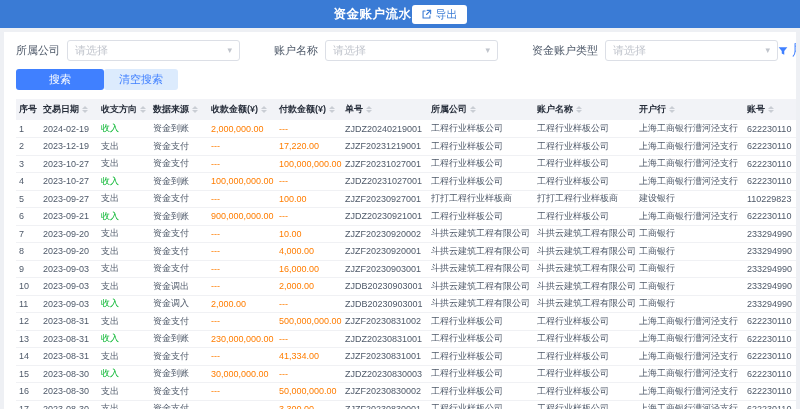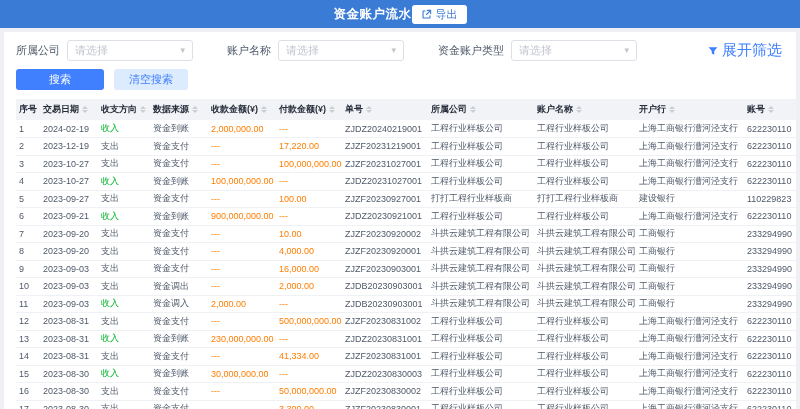--- a/index.html
+++ b/index.html
@@ -35,33 +35,33 @@
     background:#fff;margin:4px 4px 0 4px;
     padding:8px 0 0 12px;
     height:377px;overflow:hidden;
   }
   
   .filter-row{display:flex;align-items:center;padding-right:14px;}
   .filter-group{display:flex;align-items:center;gap:7px;}
   .filter-group + .filter-group{margin-left:34px;}
   .flabel{font-size:11px;color:#4e5969;white-space:nowrap;}
   .select{
-    width:126px;height:21px;border:1px solid #dcdfe6;border-radius:3px;background:#fff;
+    width:173px;height:21px;border:1px solid #dcdfe6;border-radius:3px;background:#fff;
     display:flex;align-items:center;justify-content:space-between;
     padding:0 7px;cursor:pointer;
   }
   .select .ph{color:#c0c4cc;font-size:11px;}
   .select .caret{color:#c0c4cc;font-size:9px;line-height:1;}
   .expand-link{
     margin-left:auto;display:inline-flex;align-items:center;gap:4px;
     color:var(--primary);font-size:15px;cursor:pointer;white-space:nowrap;
   }
   .expand-link svg{display:block;}
   
-  .btn-row{display:flex;gap:10px;margin-top:8px;}
+  .btn-row{display:flex;margin-top:8px;}
   .btn{height:21px;border:none;border-radius:3px;font-size:11px;cursor:pointer;font-family:inherit;}
   .btn-primary{background:var(--primary);color:#fff;padding:0 33px;}
   .btn-light{background:#dcebfd;color:var(--primary);padding:0 15px;}
   
   table{
     border-collapse:collapse;table-layout:fixed;width:798px;
     margin-top:9px;font-size:9px;
   }
   thead th{
     background:#f2f3f7;color:#272e3b;font-weight:bold;text-align:left;

